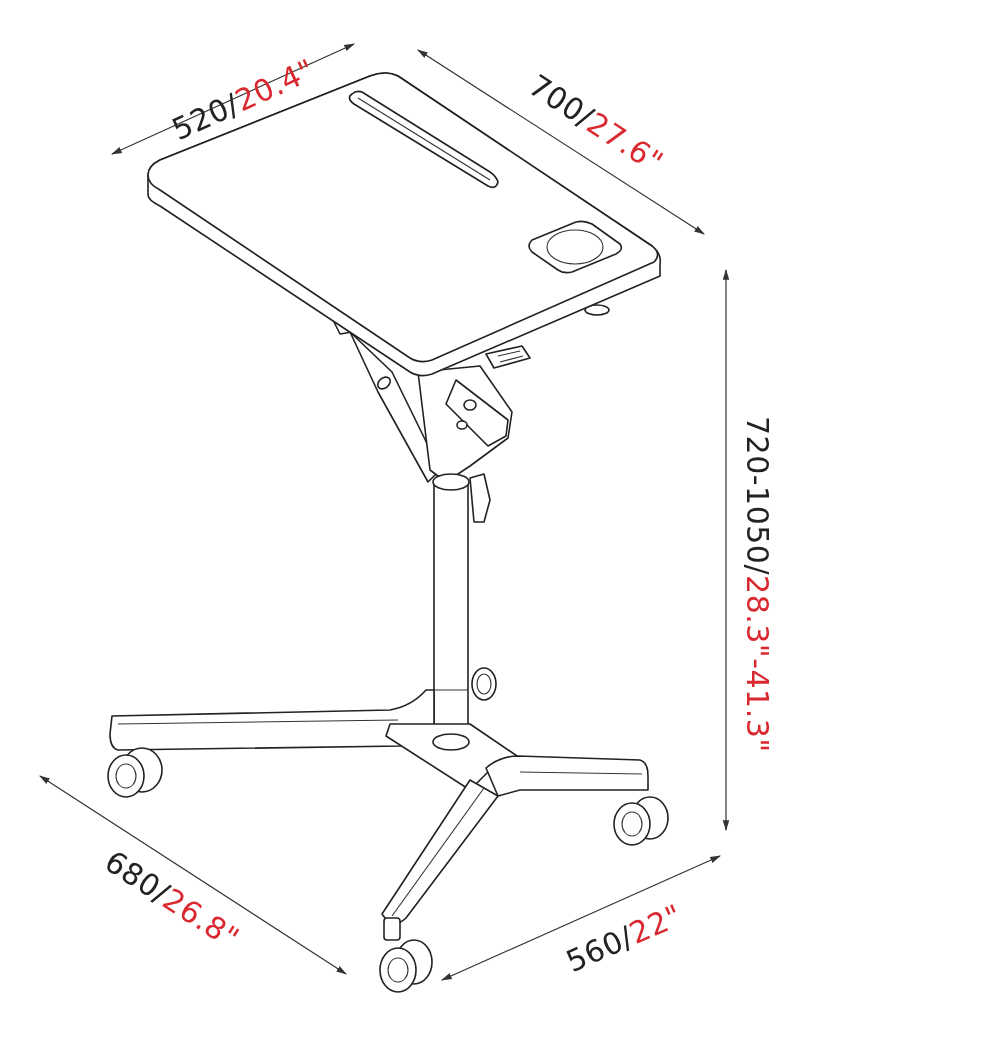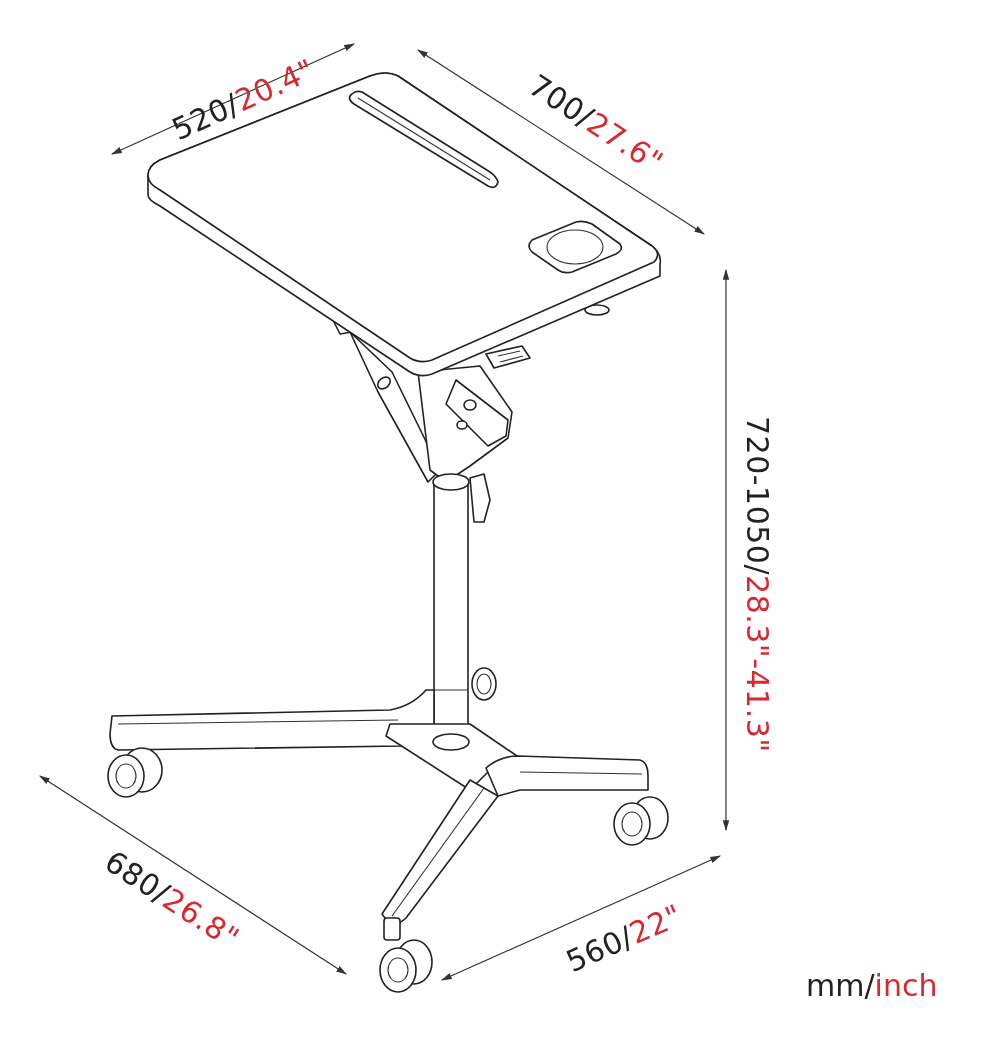--- a/index.html
+++ b/index.html
@@ -117,16 +117,13 @@
   </div>
 
   <div class="lbl" style="left:116px; top:846px; transform: rotate(33deg);">
     <span class="mm">680</span><span class="mm">/</span><span class="in">26.8"</span>
   </div>
 
   <div class="lbl" style="left:562px; top:950px; transform: rotate(-24deg);">
     <span class="mm">560</span><span class="mm">/</span><span class="in">22"</span>
   </div>
 
-  <div class="legend">
-    <span class="mm">mm</span><span class="mm">/</span><span class="in">inch</span>
-  </div>
 </div>
 
 </body></html>

